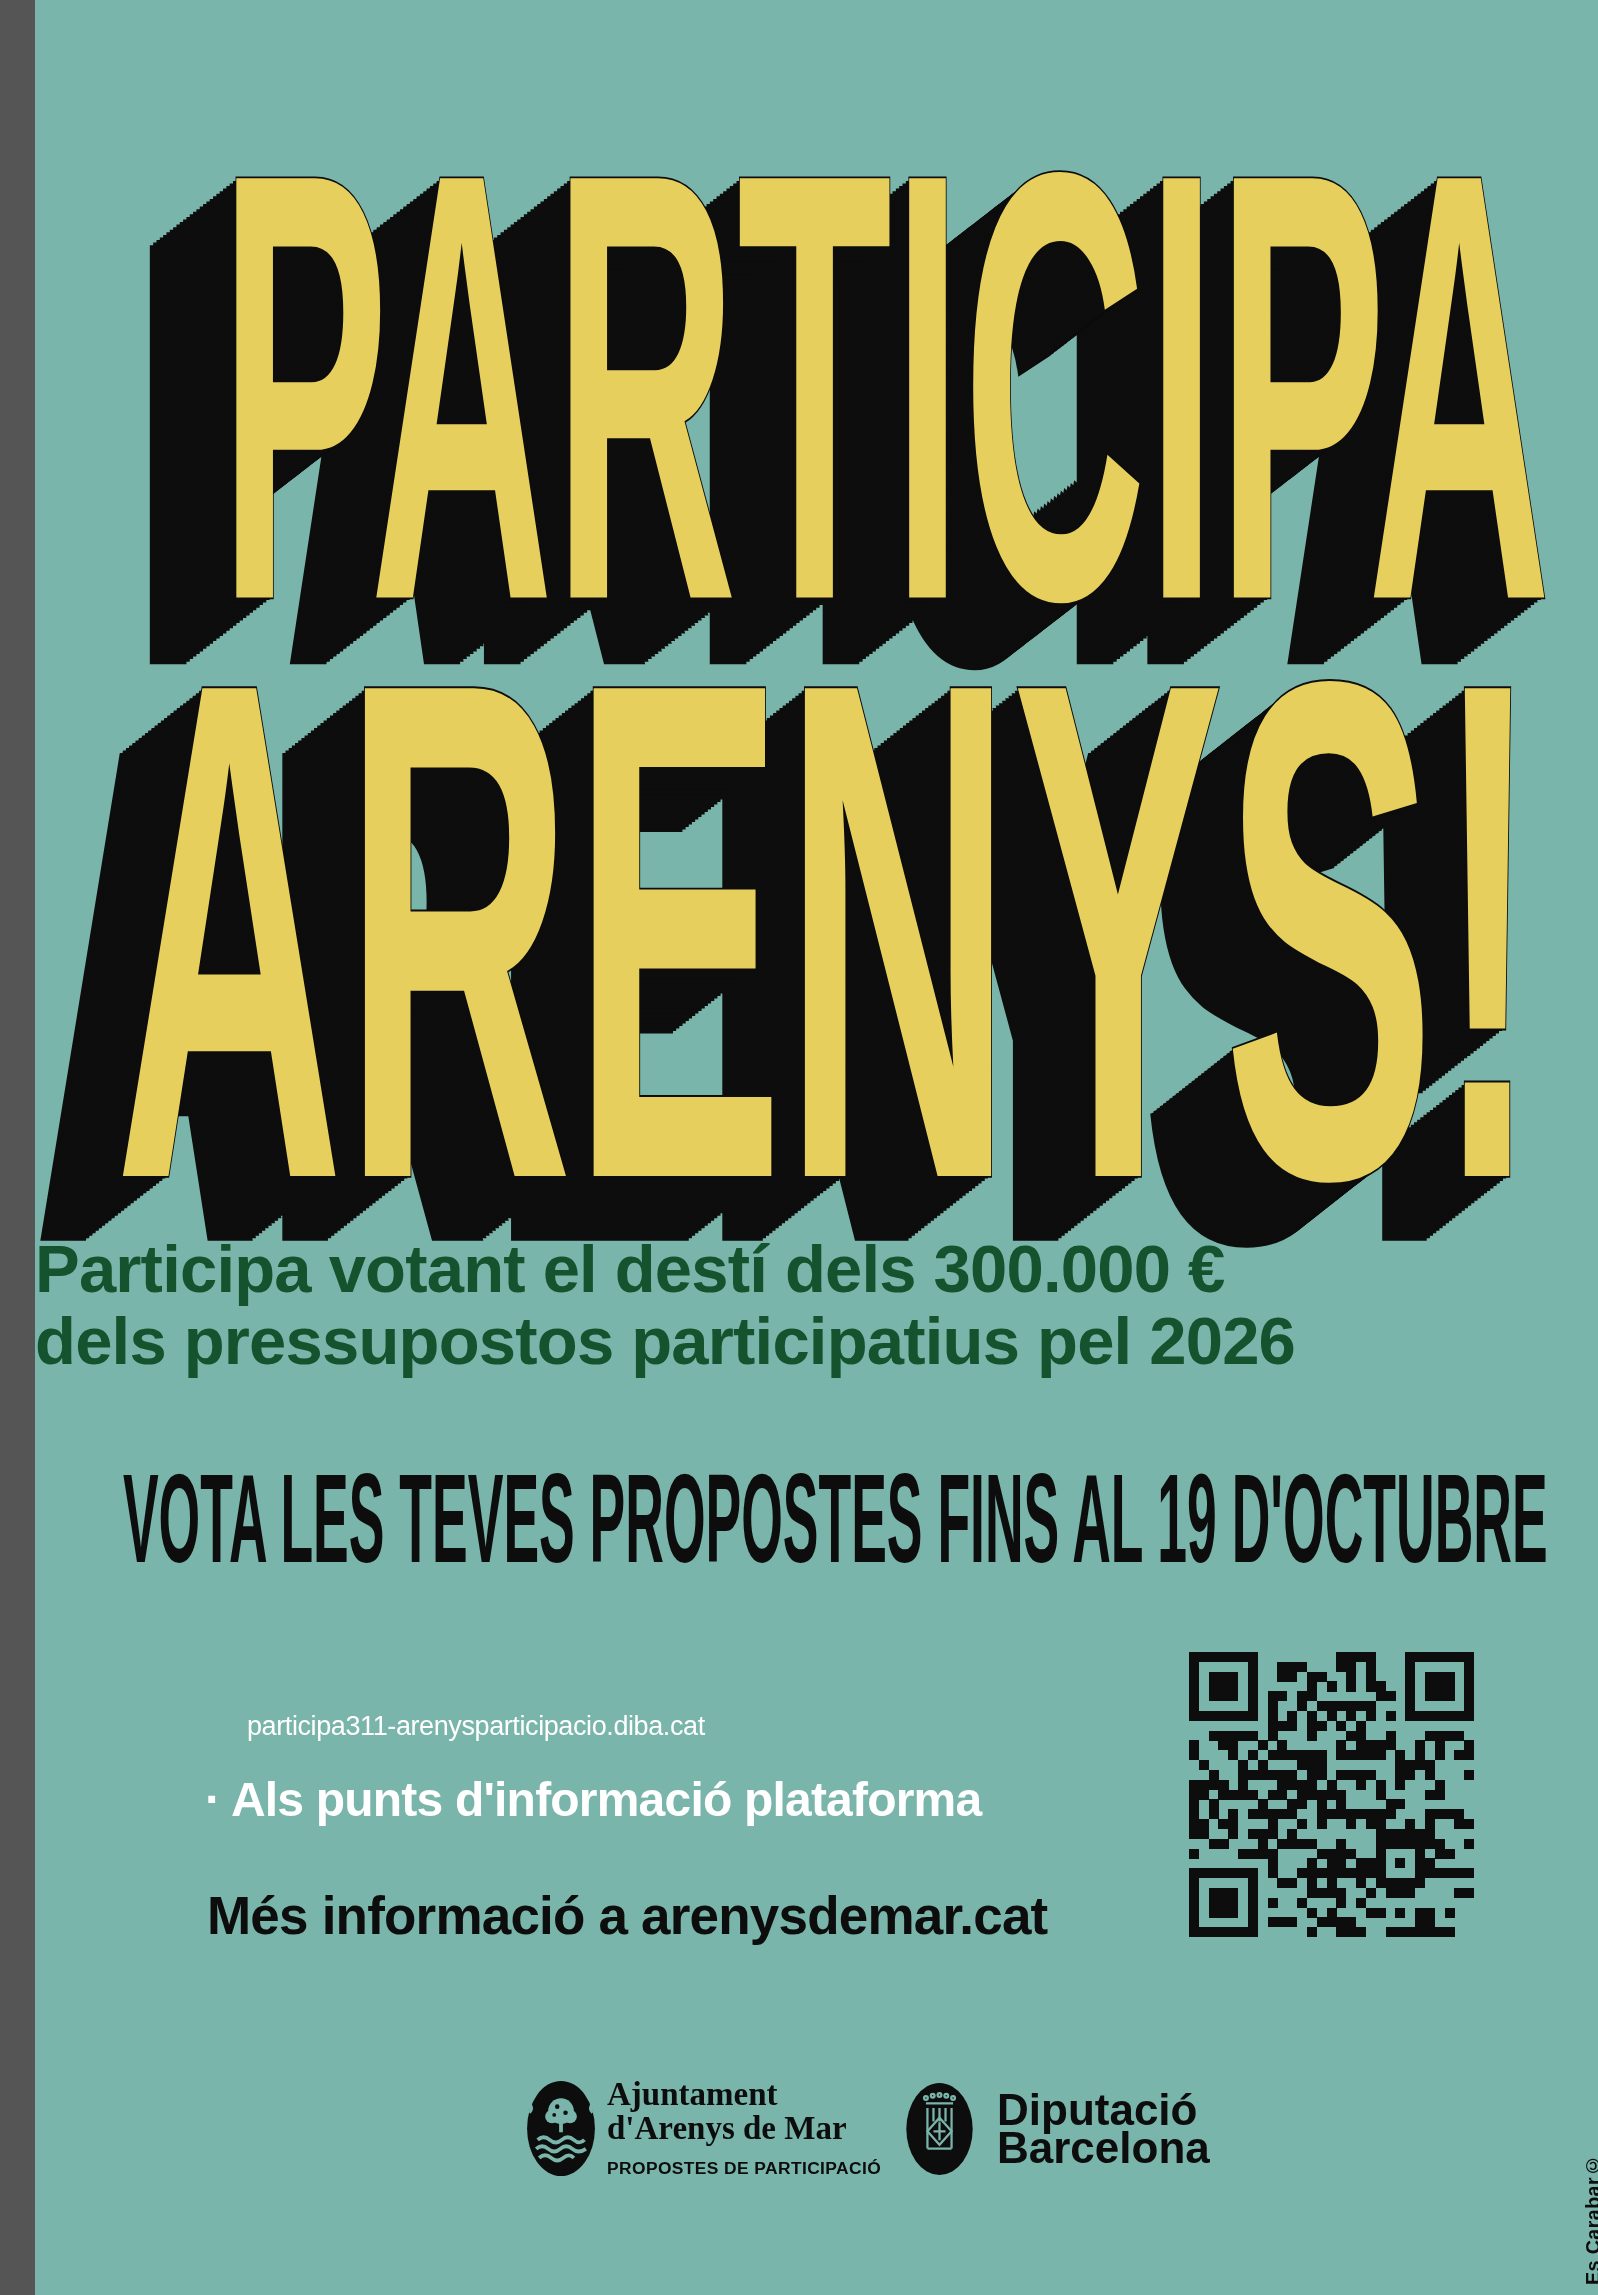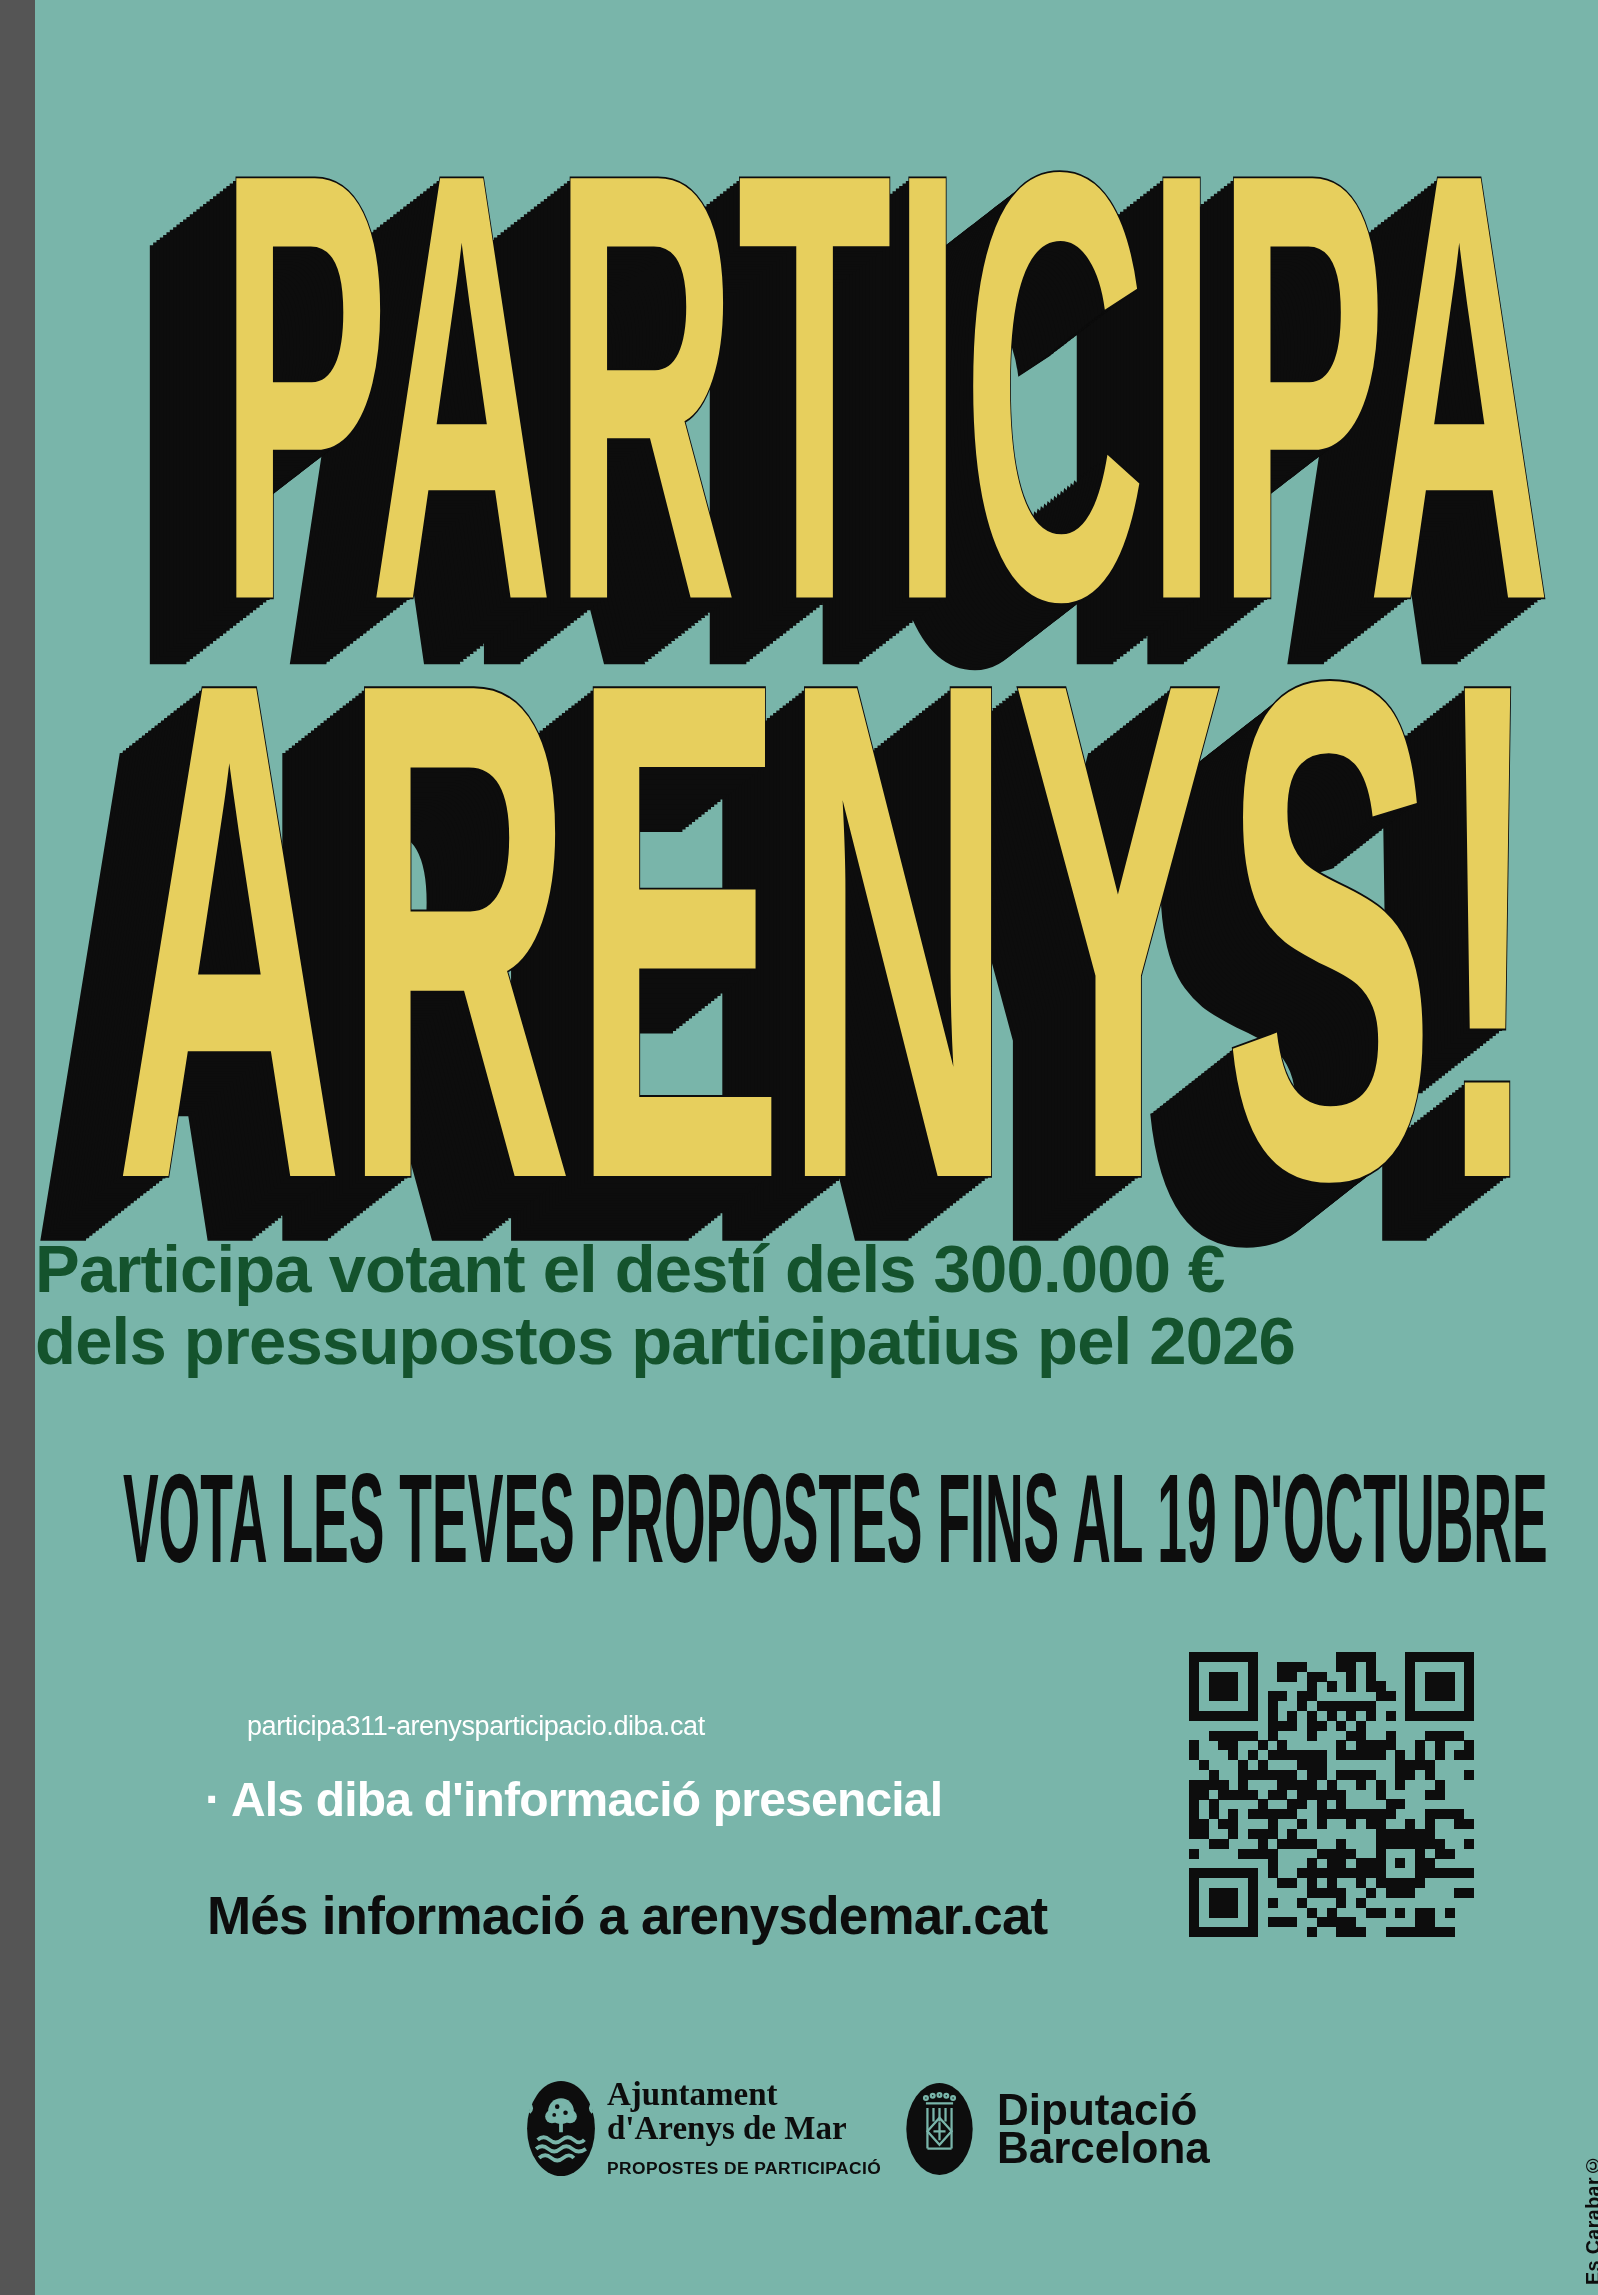--- a/index.html
+++ b/index.html
@@ -119,21 +119,21 @@
         <text x="0" y="59.04" fill="#0d0d0d" font-family="&quot;Liberation Sans&quot;,sans-serif" font-weight="bold" font-size="82" text-anchor="middle" textLength="1884" lengthAdjust="spacingAndGlyphs">VOTA LES TEVES PROPOSTES FINS AL 19 D'OCTUBRE</text>
       </g>
     </svg>
 
   <div class="lead">
     <div>Participa votant el destí dels 300.000 €</div>
     <div>dels pressupostos participatius pel 2026</div>
   </div>
 
   <div class="bullet-sub" style="top:1713px">participa311-arenysparticipacio.diba.cat</div>
-  <div class="bullet" style="top:1776px">· Als diba d'informació presencial</div>
+  <div class="bullet" style="top:1776px">· Als punts d'informació plataforma</div>
 
   <div class="more-info">Més informació a arenysdemar.cat</div>
 
   <svg id="qr-svg" width="285" height="285" viewBox="0 0 29 29" shape-rendering="crispEdges">
       <rect x="0" y="0" width="1.02" height="1.02" fill="#0d0d0d"></rect>
       <rect x="1" y="0" width="1.02" height="1.02" fill="#0d0d0d"></rect>
       <rect x="2" y="0" width="1.02" height="1.02" fill="#0d0d0d"></rect>
       <rect x="3" y="0" width="1.02" height="1.02" fill="#0d0d0d"></rect>
       <rect x="4" y="0" width="1.02" height="1.02" fill="#0d0d0d"></rect>
       <rect x="5" y="0" width="1.02" height="1.02" fill="#0d0d0d"></rect>

